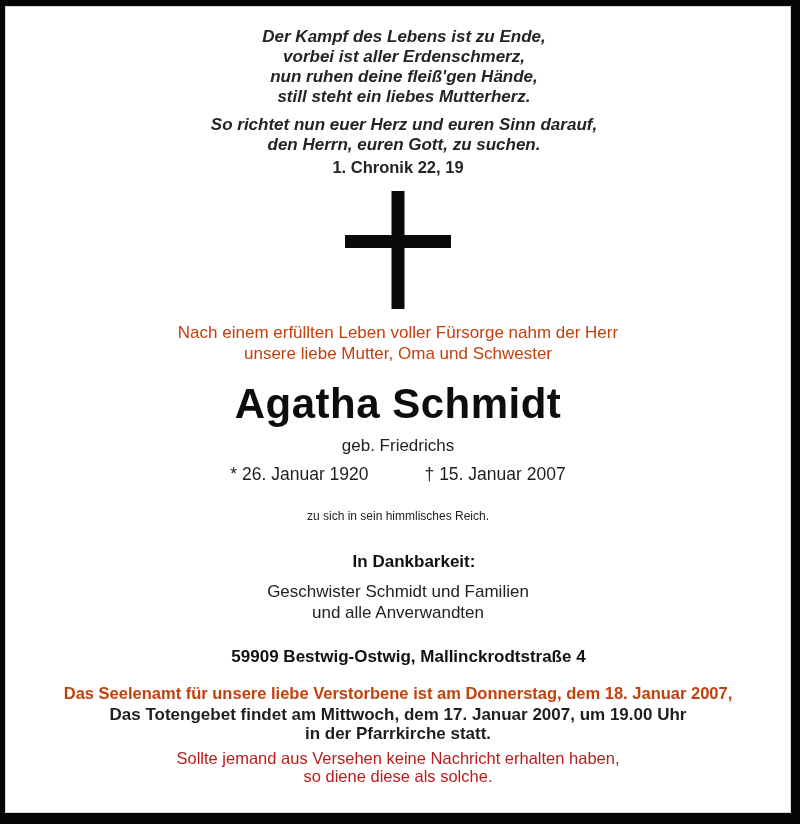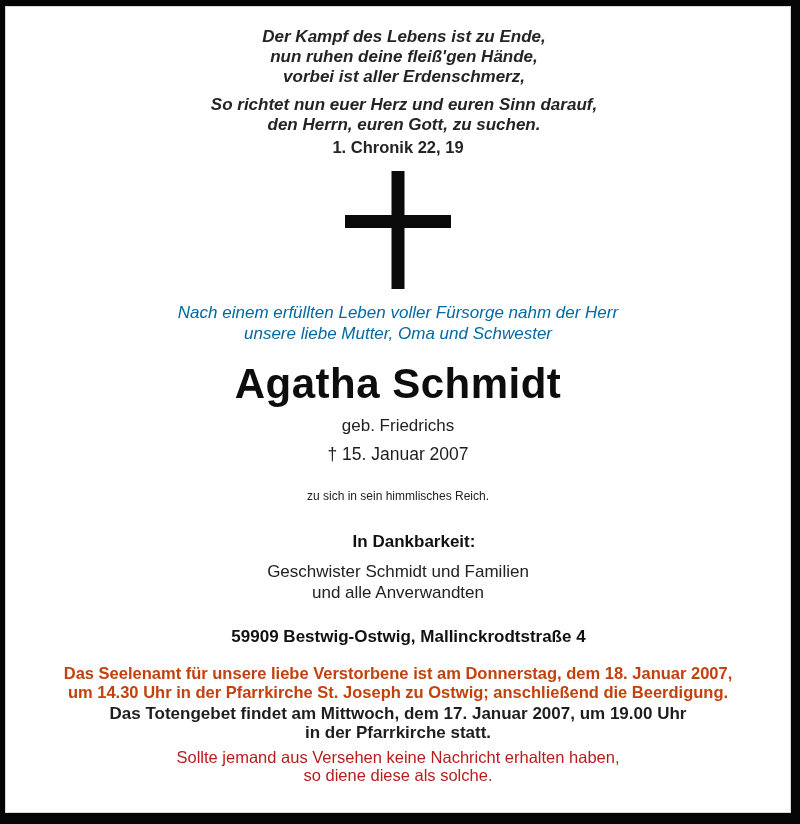--- a/index.html
+++ b/index.html
@@ -51,22 +51,21 @@
   .cross-wrap {
     margin-top: 14px;
     height: 118px;
     display: flex;
     justify-content: center;
   }
   .intro {
     margin-top: 13px;
     font-size: 17px;
     line-height: 21px;
-    color: #0369a1;
-    font-style: italic;
+    color: #c2410c;
   }
   .name {
     margin: 18px 0 0 0;
     font-size: 42px;
     line-height: 44px;
     font-weight: 700;
     letter-spacing: 0.5px;
     color: #0d0d0d;
   }
   .maiden {
@@ -135,22 +134,23 @@
   }
 </style>
 </head>
 <body>
 
 <div class="frame">
   <div class="paper">
 
     <div class="verse verse1">
       <div class="line">Der Kampf des Lebens ist zu Ende,</div>
+      <div class="line">vorbei ist aller Erdenschmerz,</div>
       <div class="line">nun ruhen deine fleiß'gen Hände,</div>
-      <div class="line">vorbei ist aller Erdenschmerz,</div>
+      <div class="line">still steht ein liebes Mutterherz.</div>
     </div>
 
     <div class="verse verse2">
       <div class="line">So richtet nun euer Herz und euren Sinn darauf,</div>
       <div class="line">den Herrn, euren Gott, zu suchen.</div>
     </div>
 
     <div class="source">1. Chronik 22, 19</div>
 
     <div class="cross-wrap">
@@ -163,37 +163,37 @@
     <div class="intro">
       <div class="line">Nach einem erfüllten Leben voller Fürsorge nahm der Herr</div>
       <div class="line">unsere liebe Mutter, Oma und Schwester</div>
     </div>
 
     <h1 class="name">Agatha Schmidt</h1>
 
     <div class="maiden">geb. Friedrichs</div>
 
     <div class="dates">
+      <span class="line">* 26. Januar 1920</span>
       <span class="line">† 15. Januar 2007</span>
     </div>
 
     <div class="closing">zu sich in sein himmlisches Reich.</div>
 
     <div class="gratitude">In Dankbarkeit:</div>
 
     <div class="mourners">
       <div class="line">Geschwister Schmidt und Familien</div>
       <div class="line">und alle Anverwandten</div>
     </div>
 
     <div class="address">59909 Bestwig-Ostwig, Mallinckrodtstraße 4</div>
 
     <div class="service">
       <div class="line">Das Seelenamt für unsere liebe Verstorbene ist am Donnerstag, dem 18. Januar 2007,</div>
-      <div class="line">um 14.30 Uhr in der Pfarrkirche St. Joseph zu Ostwig; anschließend die Beerdigung.</div>
     </div>
 
     <div class="prayer">
       <div class="line">Das Totengebet findet am Mittwoch, dem 17. Januar 2007, um 19.00 Uhr</div>
       <div class="line">in der Pfarrkirche statt.</div>
     </div>
 
     <div class="note">
       <div class="line">Sollte jemand aus Versehen keine Nachricht erhalten haben,</div>
       <div class="line">so diene diese als solche.</div>

